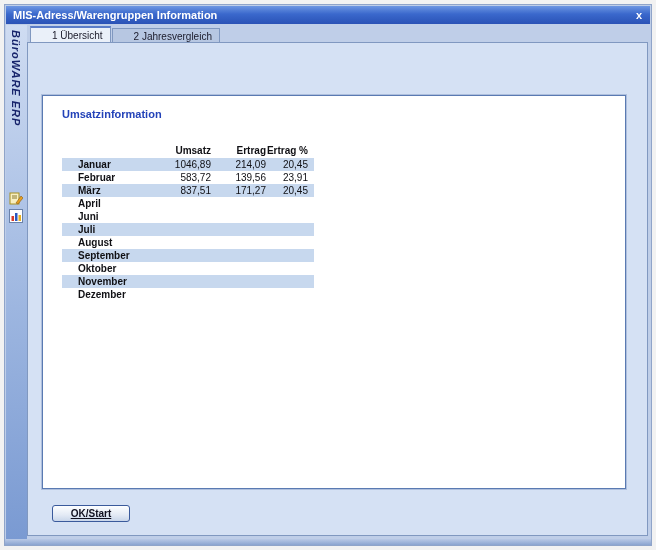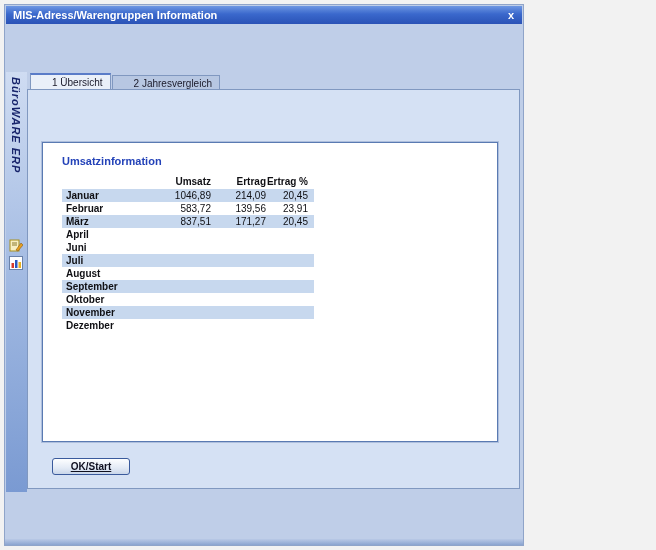--- a/index.html
+++ b/index.html
@@ -1,21 +1,21 @@
 <!DOCTYPE html>
 <html><head>
 <meta charset="utf-8">
 <style>
   * { box-sizing: border-box; margin: 0; padding: 0; }
   html, body { width: 656px; height: 550px; overflow: hidden; background: #f2f2f2;
                font-family: "Liberation Sans", sans-serif; }
 
-  .window { position: absolute; left: 4px; top: 4px; width: 520px; height: 542px;
+  .window { position: absolute; left: 4px; top: 4px; width: 648px; height: 542px;
             background: #bfcee8; border: 1px solid #8fa4c9;
-            display: flex; flex-direction: column; gap: 47px; }
+            display: flex; flex-direction: column; }
 
   
   .titlebar { height: 18px; margin: 1px; flex: 0 0 18px;
               background: linear-gradient(to bottom, #6d96e2 0%, #3a68cc 45%, #2a52b6 100%);
               display: flex; align-items: center; padding: 0 4px 0 7px; }
   .titlebar .title { color: #ffffff; font-size: 11px; font-weight: bold; flex: 1;
                      white-space: nowrap; overflow: hidden; }
   .titlebar .close { width: 14px; height: 13px; color: #ffffff; font-size: 11px; font-weight: bold;
                      display: flex; align-items: center; justify-content: center; cursor: default;
                      line-height: 12px; }
@@ -57,29 +57,29 @@
   .lookup { width: 13px; height: 13px; margin-left: 1px; flex: 0 0 13px;
             background: linear-gradient(to bottom, #a5c2ee, #5a82c8);
             border: 1px solid #3a60a2; border-radius: 2px;
             display: flex; align-items: center; justify-content: center; }
   .lookup .arrow { color: #ffffff; font-size: 7px; line-height: 7px; }
 
   
   .white-panel { position: absolute; left: 14px; right: 21px; top: 52px; bottom: 46px;
                  background: #ffffff; border: 1px solid #5a7ab2;
                  box-shadow: 0 0 0 1px #aebfdd; padding: 12px 19px; overflow: hidden; }
-  .panel-title { font-size: 11px; font-weight: bold; color: #2342b8; margin-bottom: 8px; }
+  .panel-title { font-size: 11px; font-weight: bold; color: #2342b8; margin-bottom: 24px; }
 
   .utable { width: 252px; font-size: 10px; color: #101014; }
   .trow { display: flex; height: 13px; line-height: 13px; align-items: flex-end; }
   .trow.stripe { background: #c7d8ee; }
   .trow.thead { font-weight: bold; margin-bottom: 1px; }
   .trow.total { background: #a3c0e2; font-weight: bold; height: 14px; line-height: 14px;
                 margin-top: 1px; }
-  .c-month { width: 69px; flex: 0 0 69px; padding-left: 4px; font-weight: bold;
+  .c-month { width: 69px; flex: 0 0 69px; padding-left: 16px; font-weight: bold;
              overflow: hidden; white-space: nowrap; }
   .trow.thead .c-month { font-weight: bold; }
   .c-num { width: 80px; flex: 0 0 80px; text-align: right; }
   .c-num.n2 { width: 55px; flex: 0 0 55px; }
   .c-num.c-pct { width: 45px; flex: 0 0 45px; padding-right: 3px; }
 
   
   .ok { position: absolute; left: 24px; bottom: 13px; width: 78px; height: 17px;
         border: 1px solid #3a5a9c; border-radius: 3px; font-size: 10px;
         font-family: "Liberation Sans", sans-serif; color: #101020;

